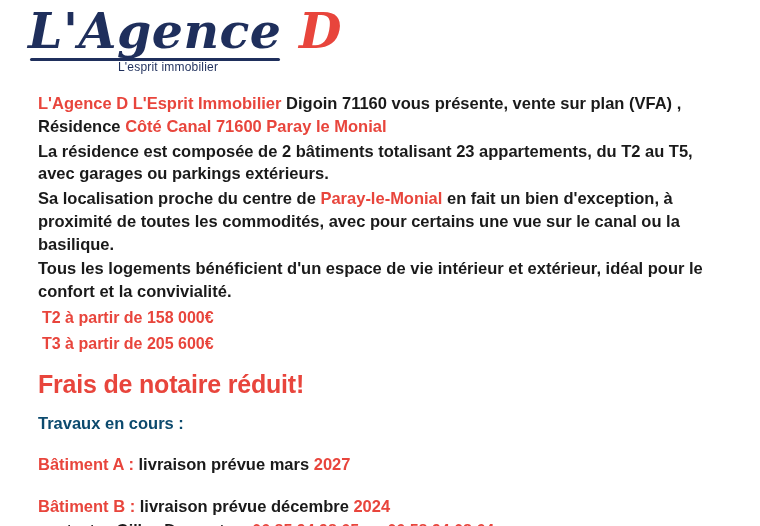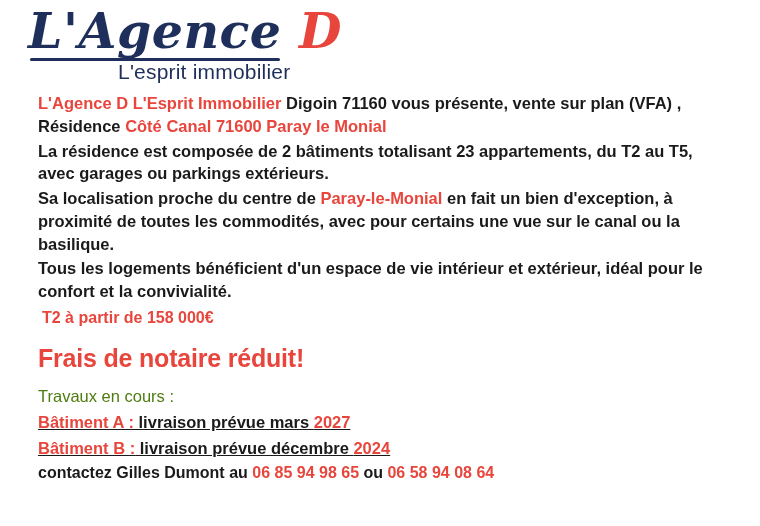--- a/index.html
+++ b/index.html
@@ -49,21 +49,21 @@
     width: 250px;
     height: 3px;
     background: #1f2f5c;
     border-radius: 2px;
   }
   .logo-tagline {
     position: absolute;
     left: 118px;
     top: 60px;
     font-family: "Liberation Sans", sans-serif;
-    font-size: 21px;
+    font-size: 12px;
     color: #1f2f5c;
     letter-spacing: 0.2px;
   }
 
   
   .content {
     position: absolute;
     left: 38px;
     top: 92px;
     width: 690px;
@@ -96,29 +96,28 @@
   .headline {
     font-size: 25px;
     font-weight: bold;
     color: #e8453c;
     margin-top: 12px;
     margin-bottom: 10px;
     letter-spacing: -0.2px;
   }
   .works-label {
     font-size: 16.5px;
-    font-weight: normal;
-    color: #4d7c0f;
+    font-weight: bold;
+    color: #0c4a6e;
     margin-top: 2px;
   }
   .building-line {
     font-size: 16.5px;
     font-weight: bold;
-    margin-top: 3px;
-    text-decoration: underline;
+    margin-top: 19px;
   }
   .contact-label {
     font-size: 15.5px;
     font-weight: normal;
     color: #1a1a1a;
     margin-top: 8px;
   }
   .contact-line {
     font-size: 16px;
     font-weight: bold;
@@ -151,20 +150,21 @@
 
     <p class="para">La résidence est composée de 2 bâtiments totalisant 23 appartements, du T2 au T5, avec garages ou parkings extérieurs.</p>
 
     <p class="para">
       <span>Sa localisation proche du centre de </span><span class="red">Paray-le-Monial</span><span> en fait un bien d'exception, à proximité de toutes les commodités, avec pour certains une vue sur le canal ou la basilique.</span>
     </p>
 
     <p class="para">Tous les logements bénéficient d'un espace de vie intérieur et extérieur, idéal pour le confort et la convivialité.</p>
 
     <p class="price-line spaced-top">T2 à partir de 158 000€</p>
+    <p class="price-line">T3 à partir de 205 600€</p>
 
     <p class="headline">Frais de notaire réduit!</p>
 
     <p class="works-label">Travaux en cours :</p>
 
     <p class="building-line">
       <span class="red">Bâtiment A :</span><span> livraison prévue mars </span><span class="red">2027</span>
     </p>
 
     <p class="building-line">

